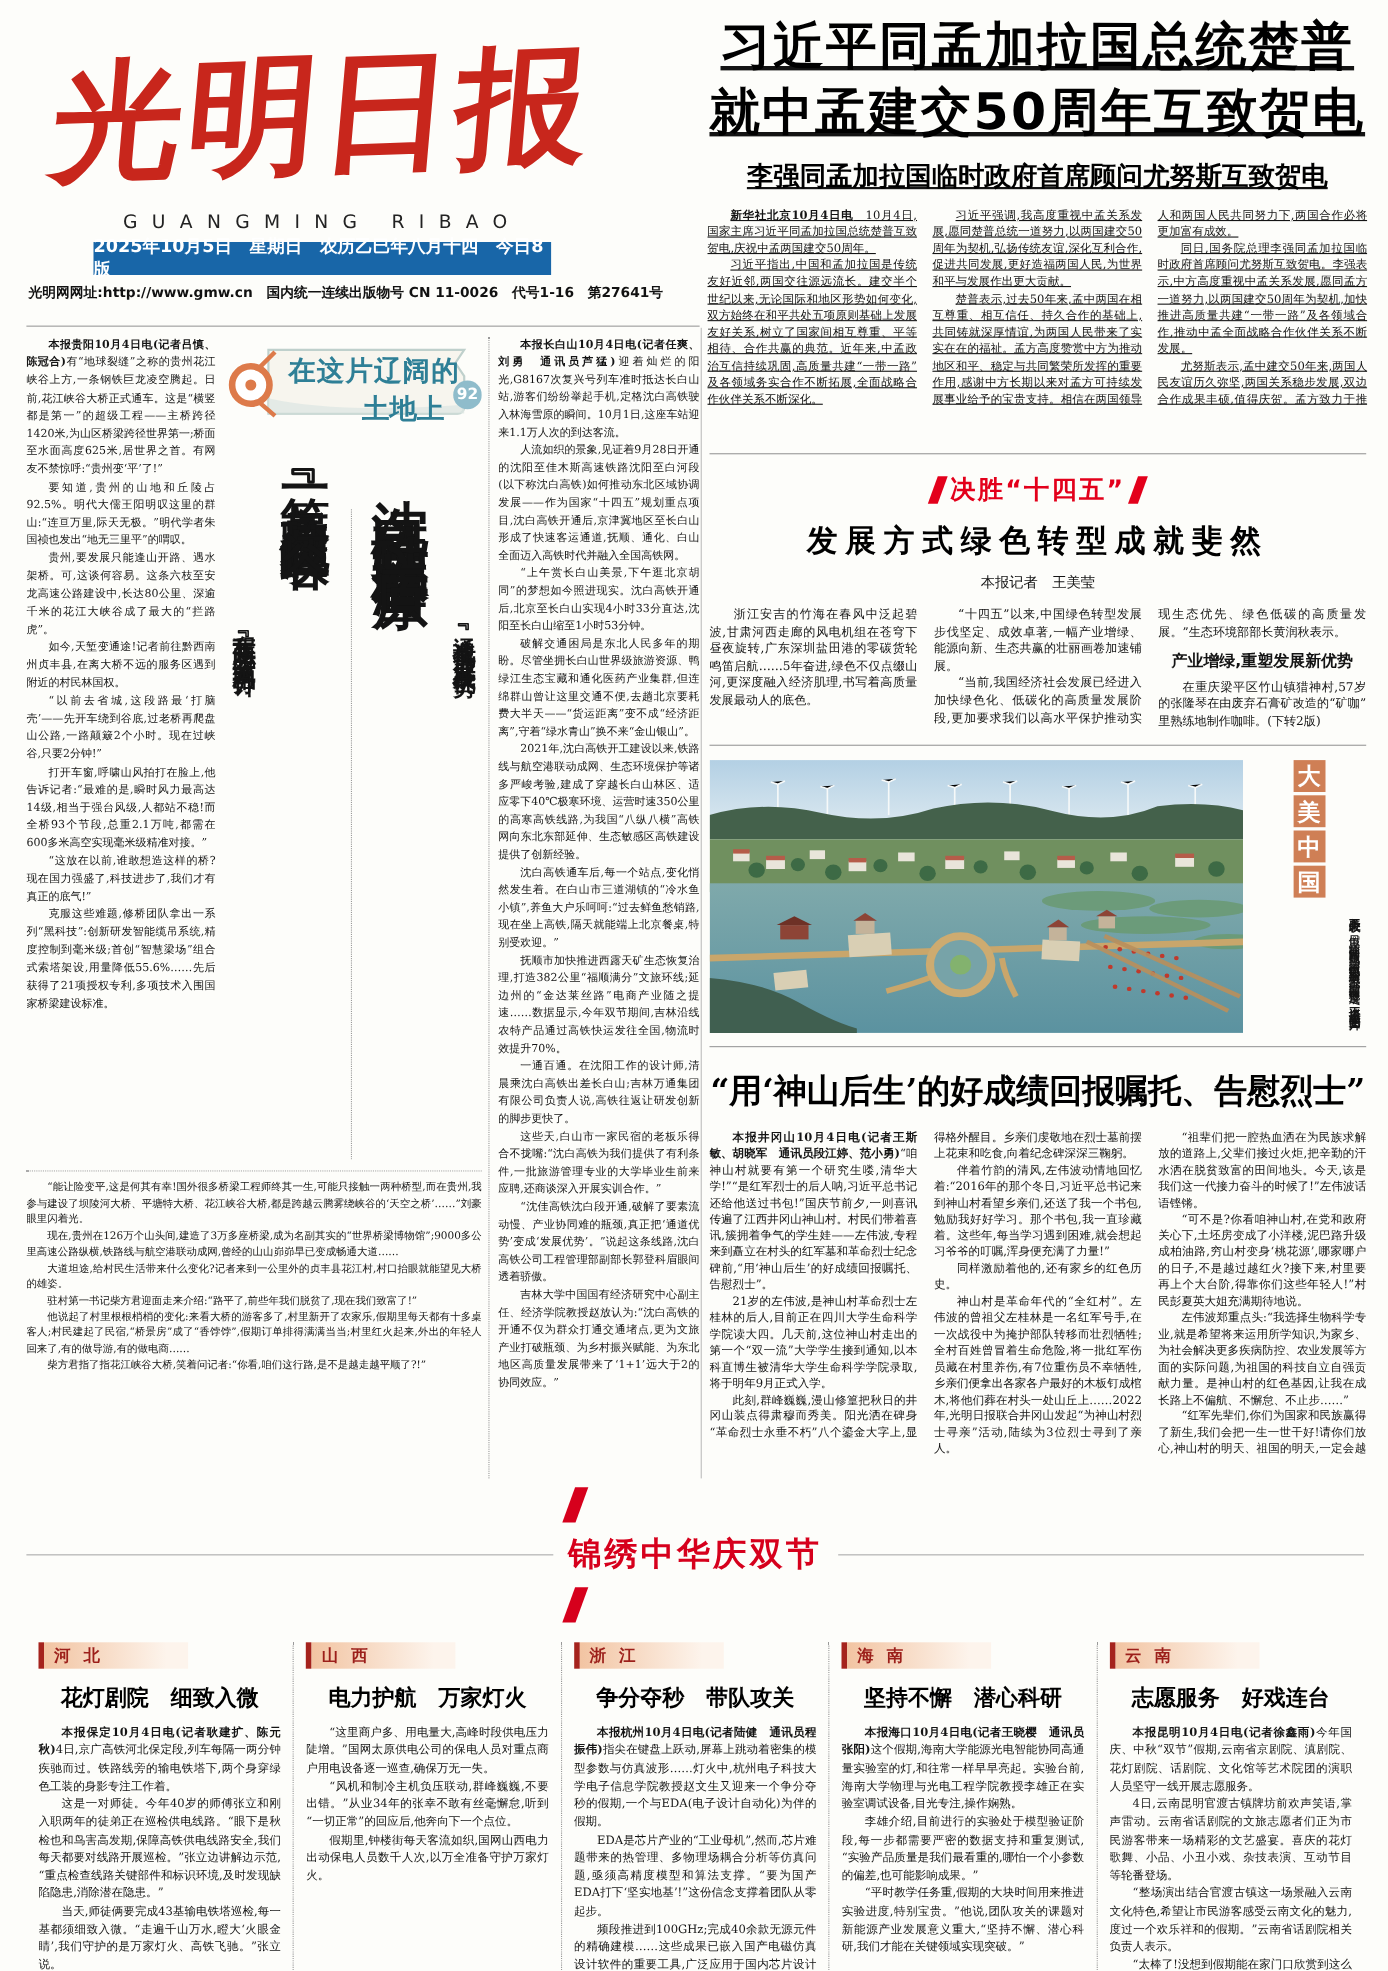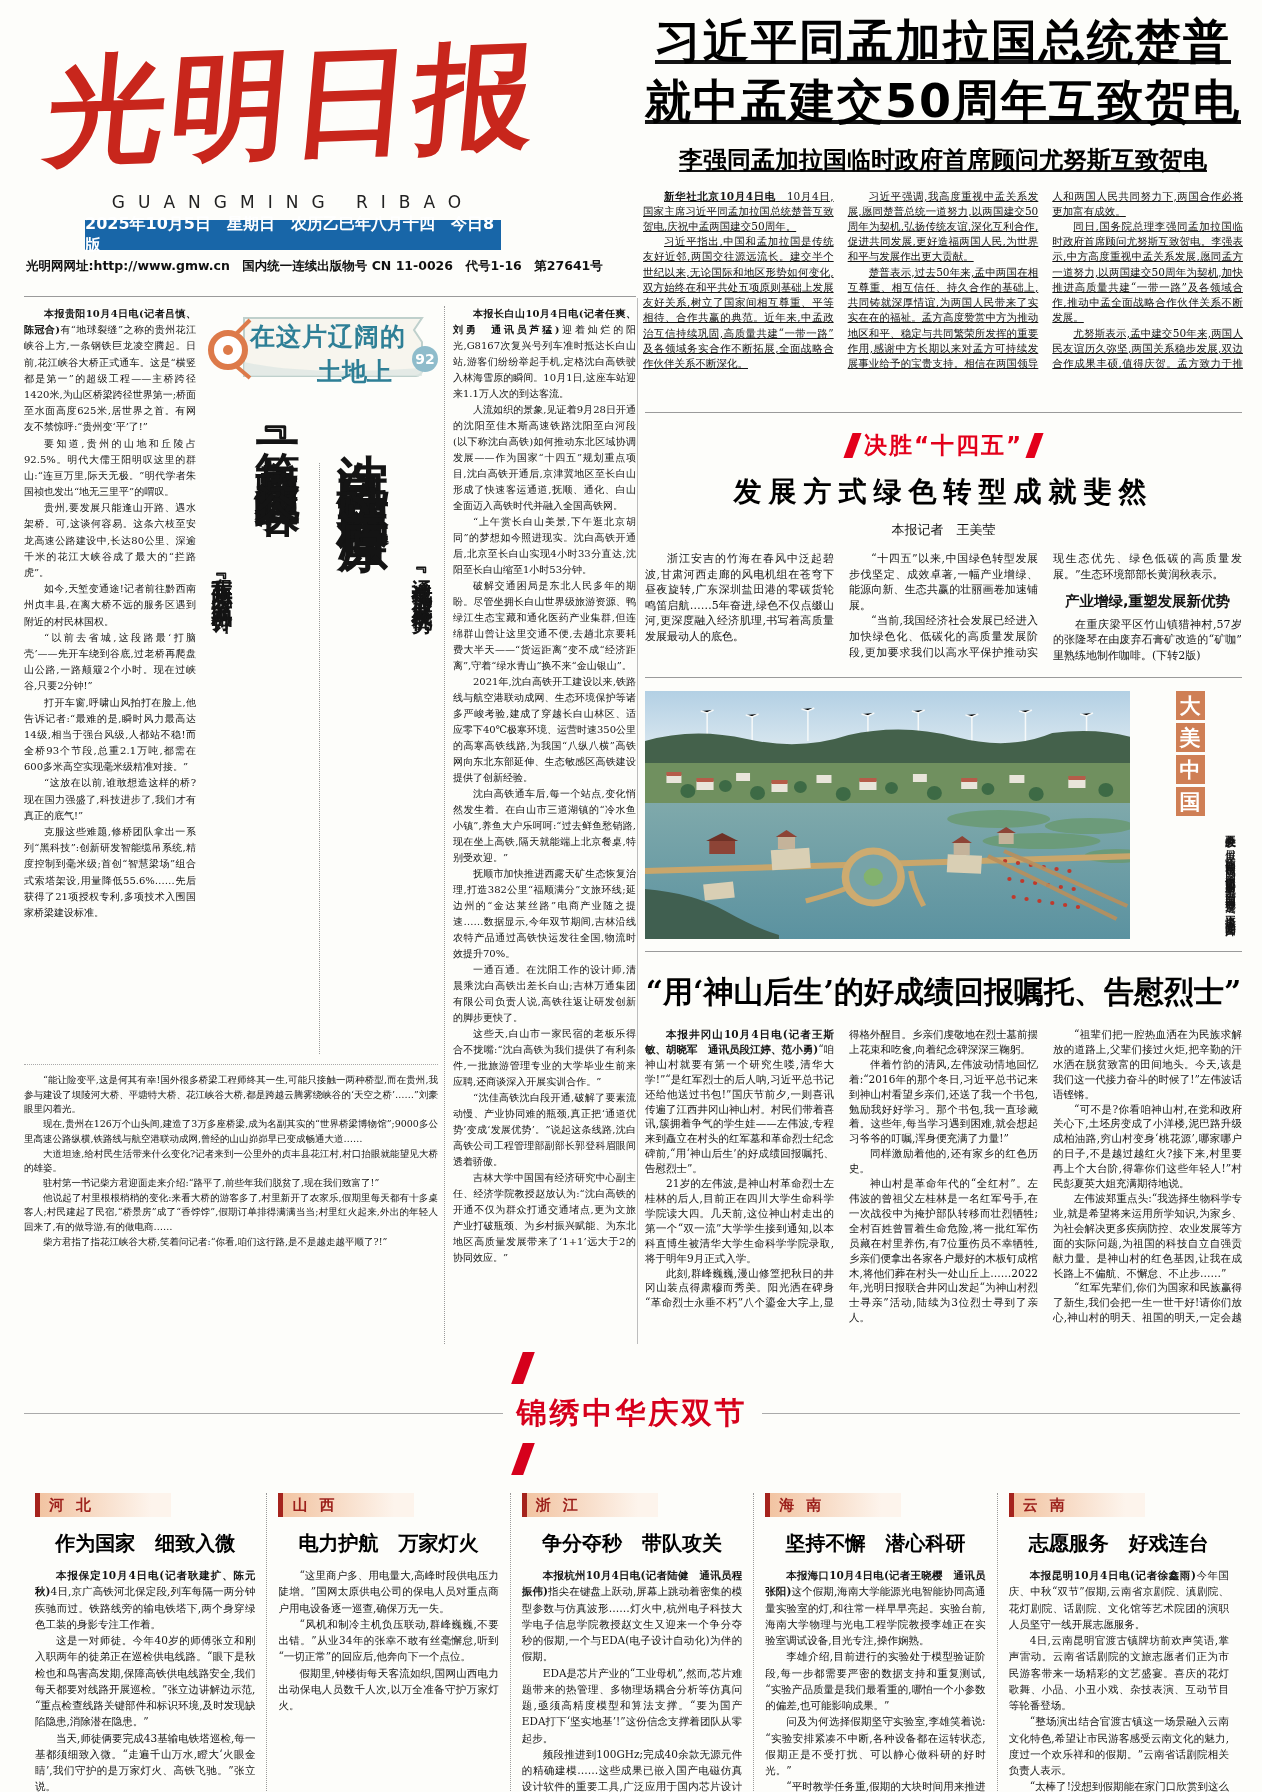--- a/index.html
+++ b/index.html
@@ -30,21 +30,21 @@
   .v-divider{position:absolute;left:637px;top:298px;height:1046px;border-left:1px solid #bdbdbd;}
   .left-top-rule{position:absolute;left:24px;top:296px;width:612px;border-top:1px solid #9a9a9a;}
   
   .left-region{position:absolute;left:24px;top:306px;width:612px;height:1038px;display:flex;}
   .bridge-part{width:414px;display:flex;flex-direction:column;}
   .bridge-top{height:748px;display:flex;overflow:hidden;}
   .bridge-col1{width:172px;font-size:10px;line-height:1.62;overflow:hidden;padding-right:6px;}
   .heads-block{flex:1;display:flex;flex-direction:column;padding-left:4px;}
   .series-badge{height:96px;position:relative;}
   .series-badge svg{position:absolute;left:0;top:0;}
-  .badge-text{position:absolute;left:44px;top:14px;width:168px;color:#2e7f96;
+  .badge-text{position:absolute;left:56px;top:14px;width:168px;color:#2e7f96;
               font-family:"DejaVu Sans","Liberation Sans",sans-serif;font-weight:900;}
   .badge-line1{font-size:25px;letter-spacing:1px;display:block;}
   .badge-line2{font-size:25px;display:block;text-align:right;padding-right:26px;margin-top:2px;}
   .badge-issue{position:absolute;right:0px;top:40px;width:26px;height:26px;border-radius:50%;
                background:#8fbccb;color:#fff;font-size:14px;font-weight:bold;display:flex;
                align-items:center;justify-content:center;font-family:"DejaVu Sans",sans-serif;}
   .heads-row{flex:1;display:flex;justify-content:space-between;padding:10px 2px 0 2px;}
   .v-text{writing-mode:vertical-rl;}
   .v-kicker{font-size:21px;font-weight:bold;padding-top:148px;letter-spacing:3px;}
   .v-main{font-size:45px;font-weight:900;letter-spacing:4px;line-height:1.15;}
@@ -356,21 +356,21 @@
       <div class="banner-center">
         <span class="banner-slash"></span>
         <span class="banner-label">锦绣中华庆双节</span>
         <span class="banner-slash"></span>
       </div>
       <div class="banner-line"></div>
     </div>
     <div class="festival-cols">
       <div class="festival-col">
         <div class="region-tag">河北</div>
-        <div class="col-headline">作为国家　细致入微</div>
+        <div class="col-headline">花灯剧院　细致入微</div>
         <div class="col-body">
             <p class="para"><b>本报保定10月4日电(记者耿建扩、陈元秋)</b>4日,京广高铁河北保定段,列车每隔一两分钟疾驰而过。铁路线旁的输电铁塔下,两个身穿绿色工装的身影专注工作着。</p>
             <p class="para">这是一对师徒。今年40岁的师傅张立和刚入职两年的徒弟正在巡检供电线路。“眼下是秋检也和鸟害高发期,保障高铁供电线路安全,我们每天都要对线路开展巡检。”张立边讲解边示范,“重点检查线路关键部件和标识环境,及时发现缺陷隐患,消除潜在隐患。”</p>
             <p class="para">当天,师徒俩要完成43基输电铁塔巡检,每一基都须细致入微。“走遍千山万水,瞪大‘火眼金睛’,我们守护的是万家灯火、高铁飞驰。”张立说。</p>
             <p class="para">国庆中秋假期,国网保定供电公司输电运检中心41个专业班组坚守一线,对25条高铁供电线路开展特巡,全力护航京广高铁安全畅通。</p>
           </div>
       </div>
       <div class="festival-col">
         <div class="region-tag">山西</div>
         <div class="col-headline">电力护航　万家灯火</div>
@@ -389,21 +389,20 @@
             <p class="para">频段推进到100GHz;完成40余款无源元件的精确建模……这些成果已嵌入国产电磁仿真设计软件的重要工具,广泛应用于国内芯片设计头部企业。</p>
             <p class="para">“我们的模型和算法研究,虽不显眼,但缺了不行。”假期,他们“钉”在实验室争分夺秒,“每天进步一点,国产EDA的根基就能更牢一分。”</p>
           </div>
       </div>
       <div class="festival-col">
         <div class="region-tag">海南</div>
         <div class="col-headline">坚持不懈　潜心科研</div>
         <div class="col-body">
             <p class="para"><b>本报海口10月4日电(记者王晓樱　通讯员张阳)</b>这个假期,海南大学能源光电智能协同高通量实验室的灯,和往常一样早早亮起。实验台前,海南大学物理与光电工程学院教授李雄正在实验室调试设备,目光专注,操作娴熟。</p>
             <p class="para">李雄介绍,目前进行的实验处于模型验证阶段,每一步都需要严密的数据支持和重复测试,“实验产品质量是我们最看重的,哪怕一个小参数的偏差,也可能影响成果。”</p>
-            <p class="para">问及为何选择假期坚守实验室,李雄笑着说:“实验安排紧凑不中断,各种设备都在运转状态,假期正是不受打扰、可以静心做科研的好时光。”</p>
             <p class="para">“平时教学任务重,假期的大块时间用来推进实验进度,特别宝贵。”他说,团队攻关的课题对新能源产业发展意义重大,“坚持不懈、潜心科研,我们才能在关键领域实现突破。”</p>
           </div>
       </div>
       <div class="festival-col">
         <div class="region-tag">云南</div>
         <div class="col-headline">志愿服务　好戏连台</div>
         <div class="col-body">
             <p class="para"><b>本报昆明10月4日电(记者徐鑫雨)</b>今年国庆、中秋“双节”假期,云南省京剧院、滇剧院、花灯剧院、话剧院、文化馆等艺术院团的演职人员坚守一线开展志愿服务。</p>
             <p class="para">4日,云南昆明官渡古镇牌坊前欢声笑语,掌声雷动。云南省话剧院的文旅志愿者们正为市民游客带来一场精彩的文艺盛宴。喜庆的花灯歌舞、小品、小丑小戏、杂技表演、互动节目等轮番登场。</p>
             <p class="para">“整场演出结合官渡古镇这一场景融入云南文化特色,希望让市民游客感受云南文化的魅力,度过一个欢乐祥和的假期。”云南省话剧院相关负责人表示。</p>

